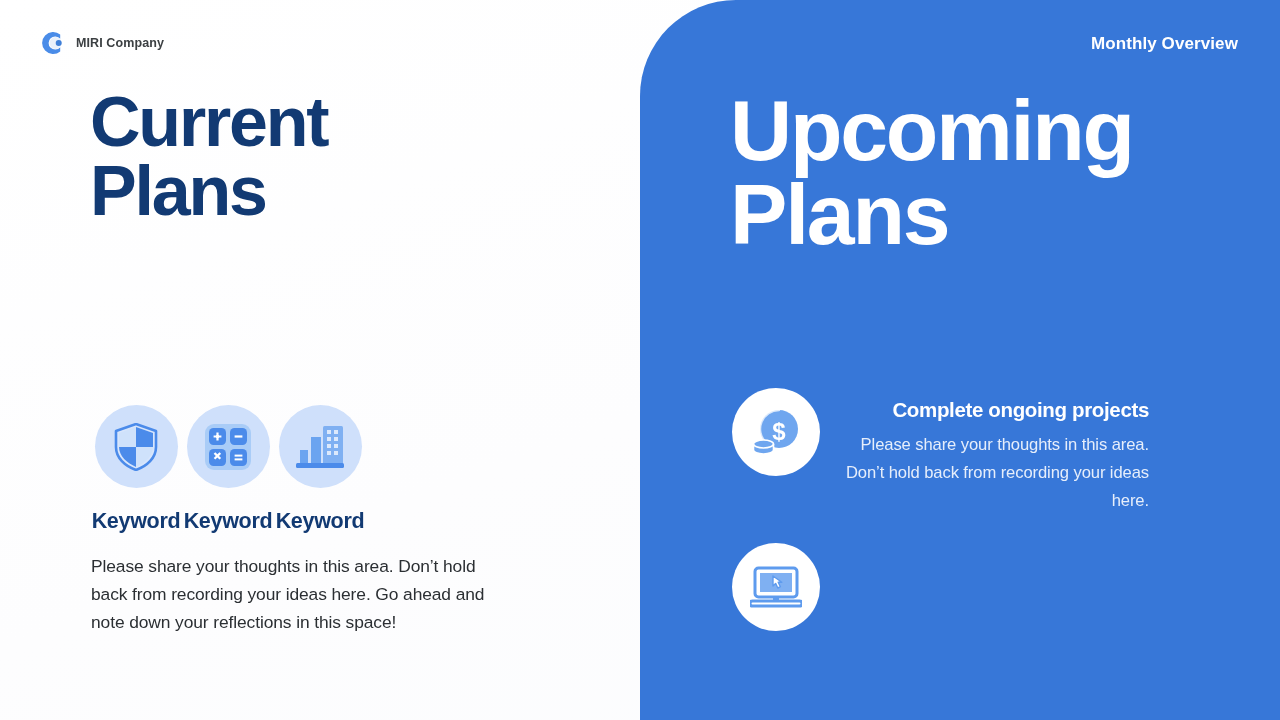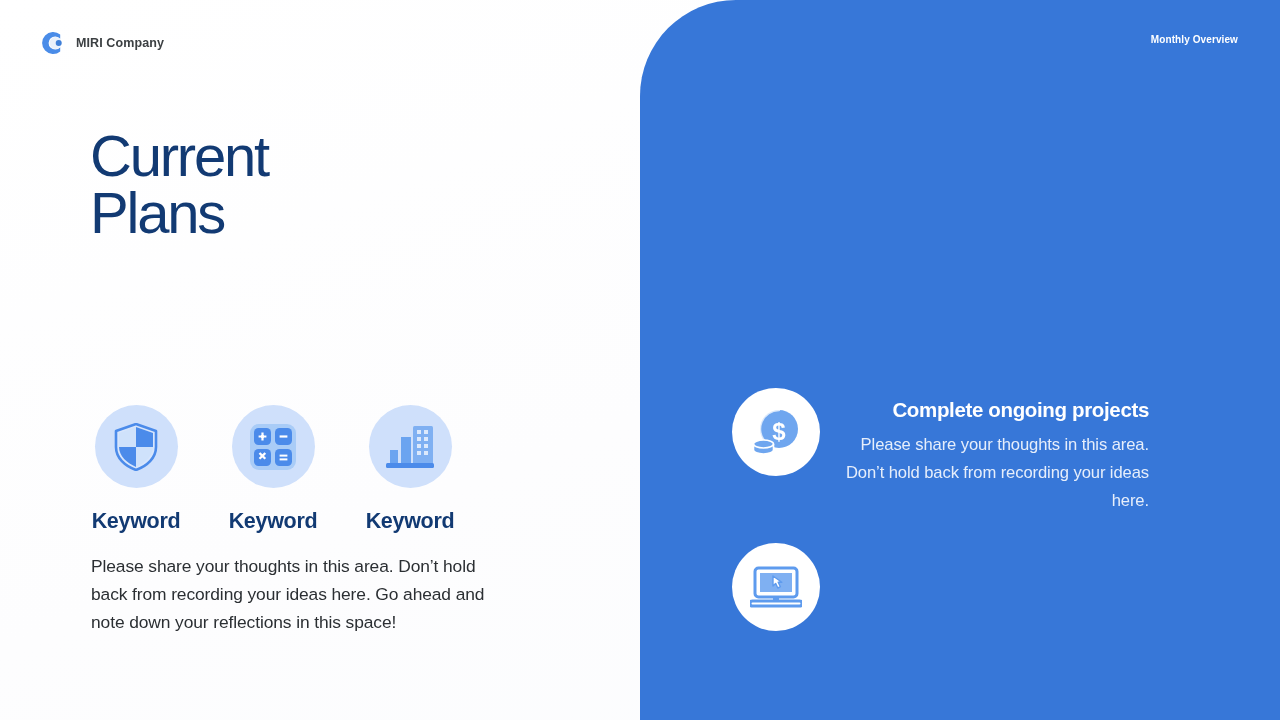--- a/index.html
+++ b/index.html
@@ -45,35 +45,33 @@
     color: #3c4043;
     letter-spacing: .1px;
     white-space: nowrap;
   }
 
   .left-title {
     position: absolute;
     left: 90px;
     top: 88px;
     width: 520px;
-    font-size: 58px;
+    font-size: 70px;
     line-height: 0.98;
-    font-weight: 400;
+    font-weight: 700;
     letter-spacing: -2.2px;
     color: #123a73;
-    margin-top: 40px;
   }
   .left-title .line { display: block; }
 
   .keywords {
     position: absolute;
     left: 90px;
     top: 405px;
     display: flex;
-    gap: 45px;
   }
   .kw-item {
     width: 92px;
     display: flex;
     flex-direction: column;
     align-items: center;
   }
   .kw-bubble {
     width: 83px;
     height: 83px;
@@ -112,21 +110,21 @@
     width: 640px;
     height: 720px;
     background: #3777d8;
     border-top-left-radius: 96px;
   }
 
   .panel-eyebrow {
     position: absolute;
     right: 42px;
     top: 34px;
-    font-size: 10px;
+    font-size: 17px;
     font-weight: 700;
     color: #ffffff;
     letter-spacing: .1px;
     white-space: nowrap;
   }
 
   .panel-title {
     position: absolute;
     left: 90px;
     top: 88px;
@@ -266,20 +264,24 @@
     </div>
 
   </div>
 
   <p class="left-para">Please share your thoughts in this area. Don’t hold back from recording your ideas here. Go ahead and note down your reflections in this space!</p>
 
   <div class="panel">
 
     <div class="panel-eyebrow">Monthly Overview</div>
 
+    <h1 class="panel-title">
+      <span class="line">Upcoming</span>
+      <span class="line">Plans</span>
+    </h1>
 
     <div class="plan-list">
 
       <div class="plan-item">
         <div class="plan-bubble">
           <span>
             <svg width="50" height="48" viewBox="0 0 50 48" xmlns="http://www.w3.org/2000/svg">
               <circle cx="28" cy="21" r="19" fill="#6fa6ef"></circle>
               <path d="M28 2 a19 19 0 0 0 -13.4 32.4" fill="none" stroke="#ffffff" stroke-width="2.4" stroke-linecap="round" opacity=".75"></path>
               <text x="28" y="32" font-family="'Liberation Sans', sans-serif" font-size="24" font-weight="700" fill="#ffffff" text-anchor="middle">$</text>

